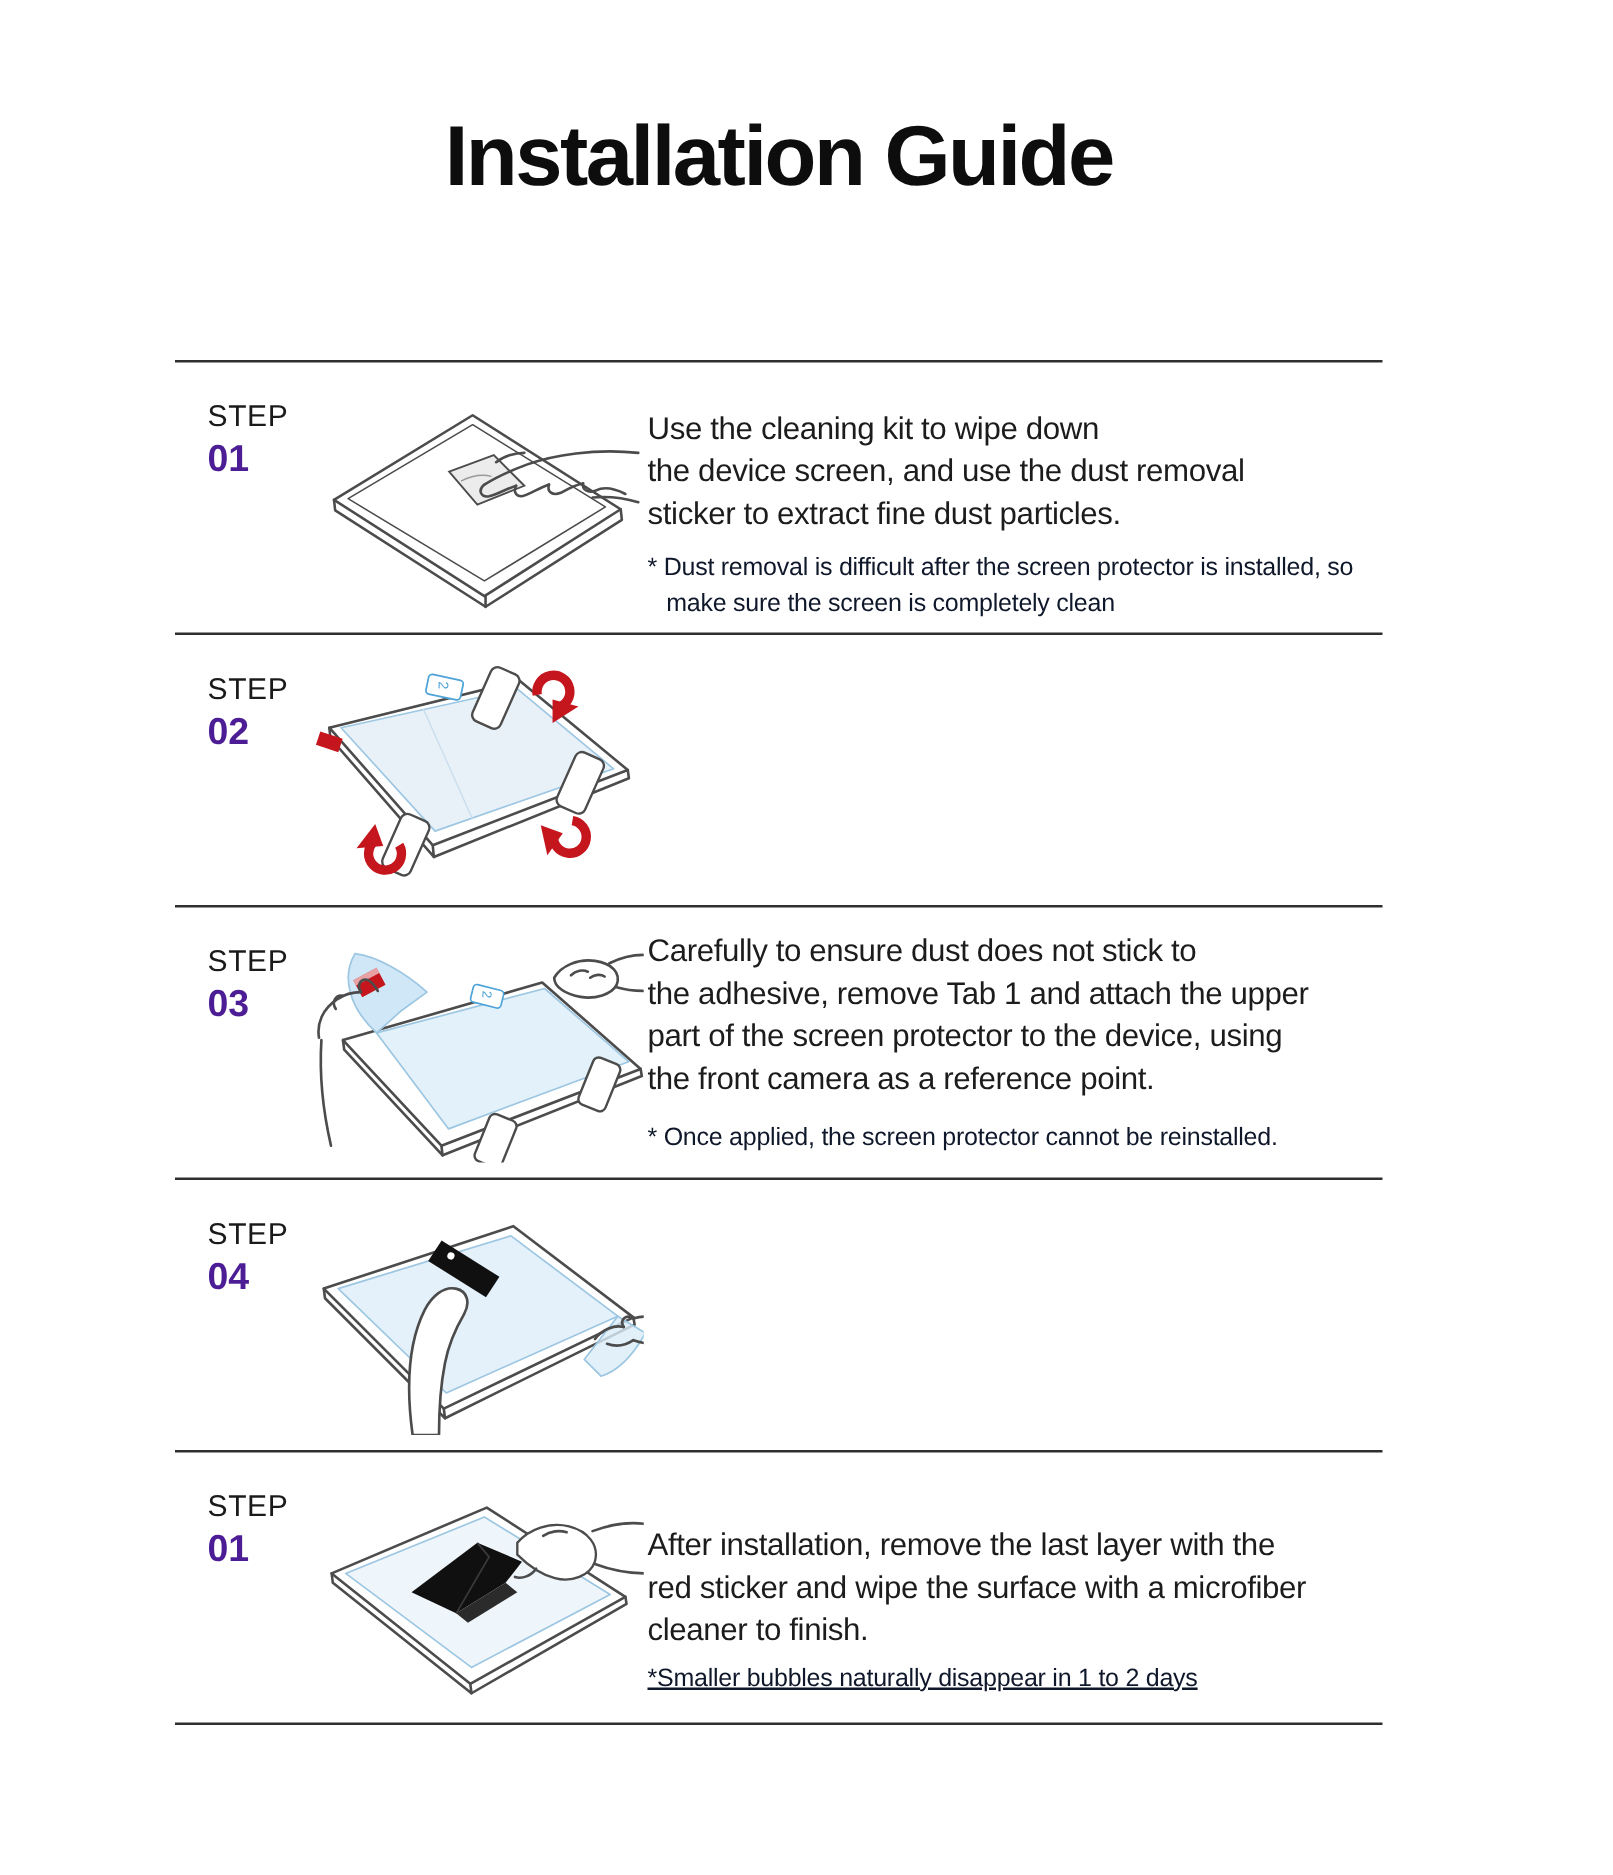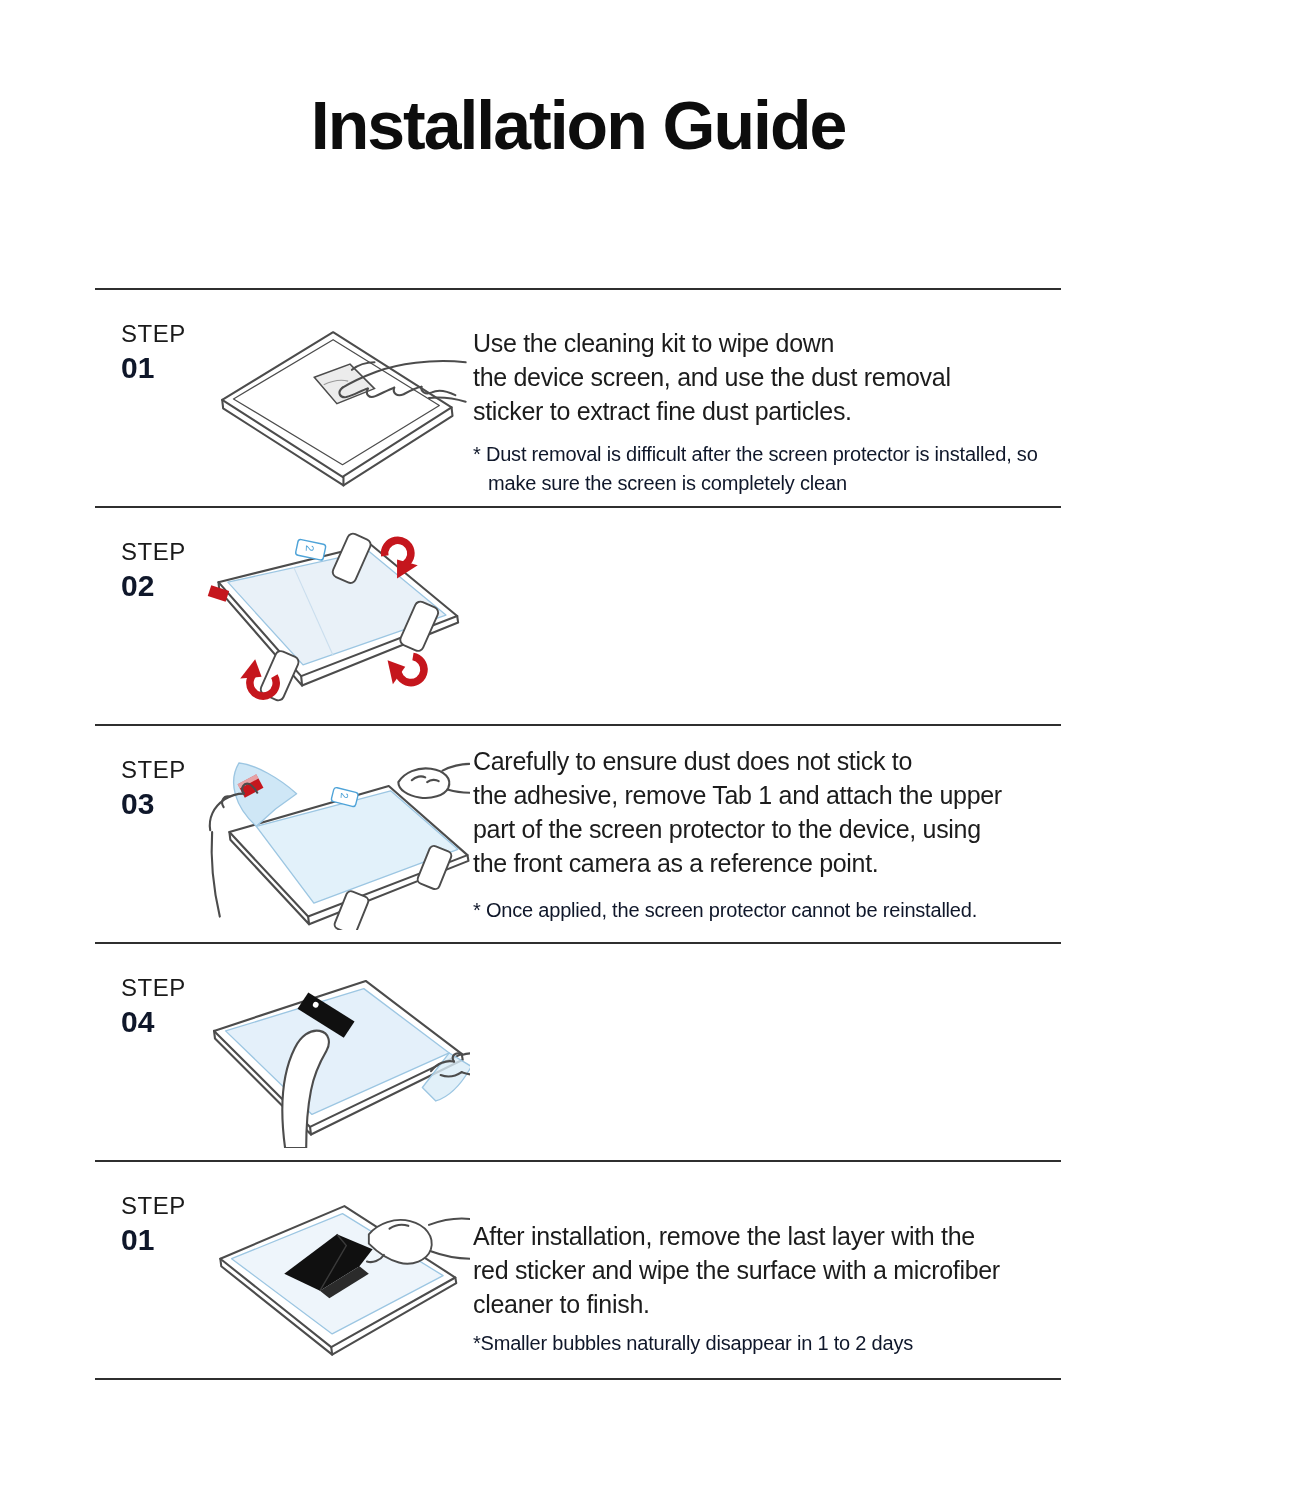--- a/index.html
+++ b/index.html
@@ -1,18 +1,18 @@
 <!DOCTYPE html>
 <html><head>
 <meta charset="utf-8">
 <style>
   * { margin:0; padding:0; box-sizing:border-box; }
   html,body { background:#ffffff; }
   body { font-family:"Liberation Sans", sans-serif; color:#1a1a1a; }
-  .page { position:relative; width:1156px; height:1500px; background:#fff; overflow:hidden; }
+  .page { position:relative; width:1156px; height:1500px; background:#fff; overflow:hidden;margin-left:45px; }
 
   .page-title {
     margin-top:88px;
     text-align:center;
     font-size:68px;
     line-height:74px;
     font-weight:700;
     letter-spacing:-2px;
     color:#0d0d0d;
   }
@@ -23,21 +23,21 @@
     border-bottom:2px solid #2f2f2f;
   }
   .step-row {
     display:flex;
     height:218px;
     border-top:2px solid #2f2f2f;
     padding-left:26px;
   }
   .step-label { width:76px; padding-top:28px; flex:none; }
   .step-word { font-size:24px; font-weight:400; letter-spacing:0.5px; color:#1a1a1a; line-height:32px; }
-  .step-num  { font-size:30px; font-weight:700; color:#0f172a; line-height:36px; }
+  .step-num  { font-size:30px; font-weight:700; color:#4c1d95; line-height:36px; }
 
   .step-illo { width:276px; flex:none; display:flex; align-items:center; justify-content:center; }
   .step-illo svg { display:block; }
 
   .step-text { flex:1 1 auto; min-width:0; }
   .main {
     font-size:25px;
     line-height:34px;
     letter-spacing:-0.3px;
     white-space:pre;
@@ -52,21 +52,21 @@
     padding-left:15px;
     text-indent:-15px;
   }
   .r1 .step-text { padding-top:36px; }
   .r2 .step-text { padding-top:40px; }
   .r3 .step-text { padding-top:18px; }
   .r4 .step-text { padding-top:40px; }
   .r5 .step-text { padding-top:57px; }
   .r1 .note { margin-top:12px; }
   .r3 .note { margin-top:16px; }
-  .r5 .note { margin-top:8px; }
+  .r5 .note { margin-top:8px;text-decoration:underline; }
 
   .ln { stroke:#4c4c4c; stroke-width:2.2; fill:none; stroke-linecap:round; stroke-linejoin:round; }
   .thin { stroke:#4c4c4c; stroke-width:1.3; fill:none; stroke-linejoin:round; }
   .filmline { stroke:#9cc6e2; stroke-width:1.4; stroke-linejoin:round; }
 </style>
 </head>
 <body>
 
 <div class="page">
 

